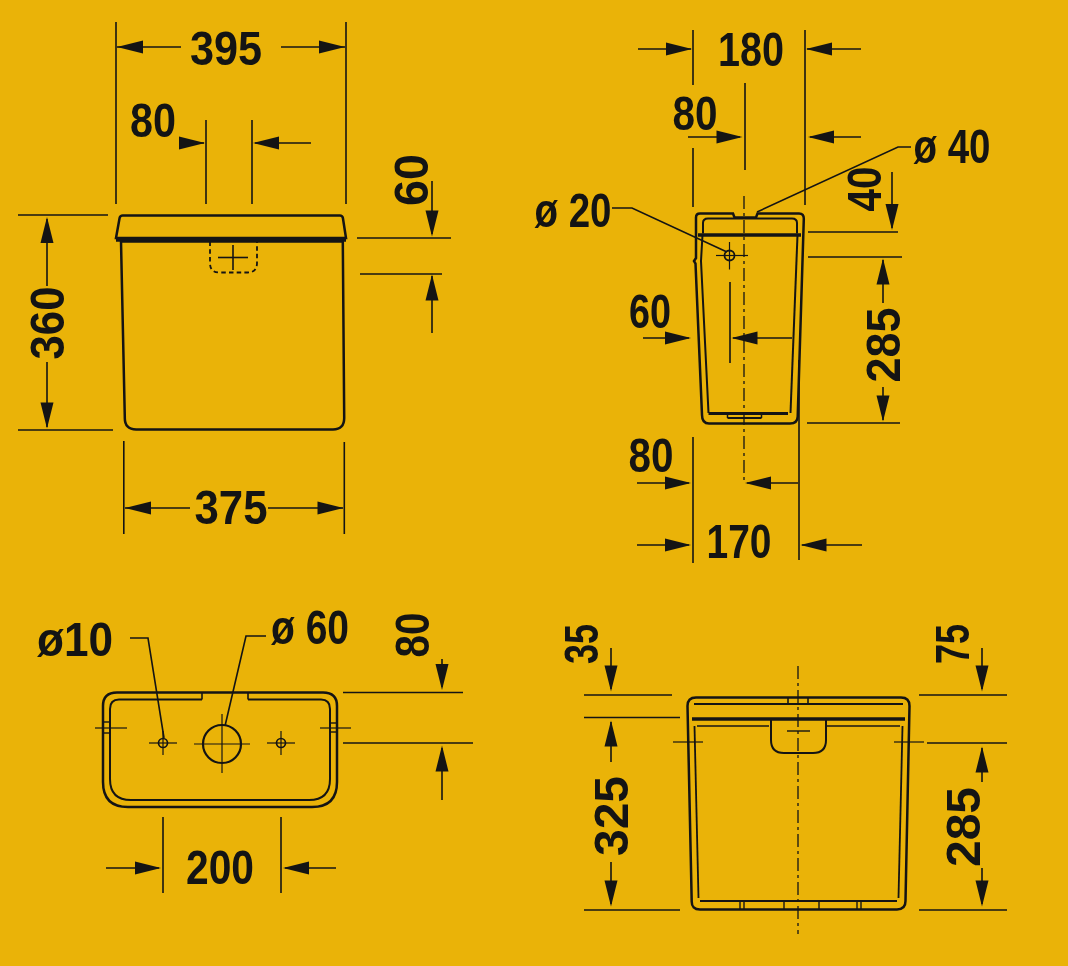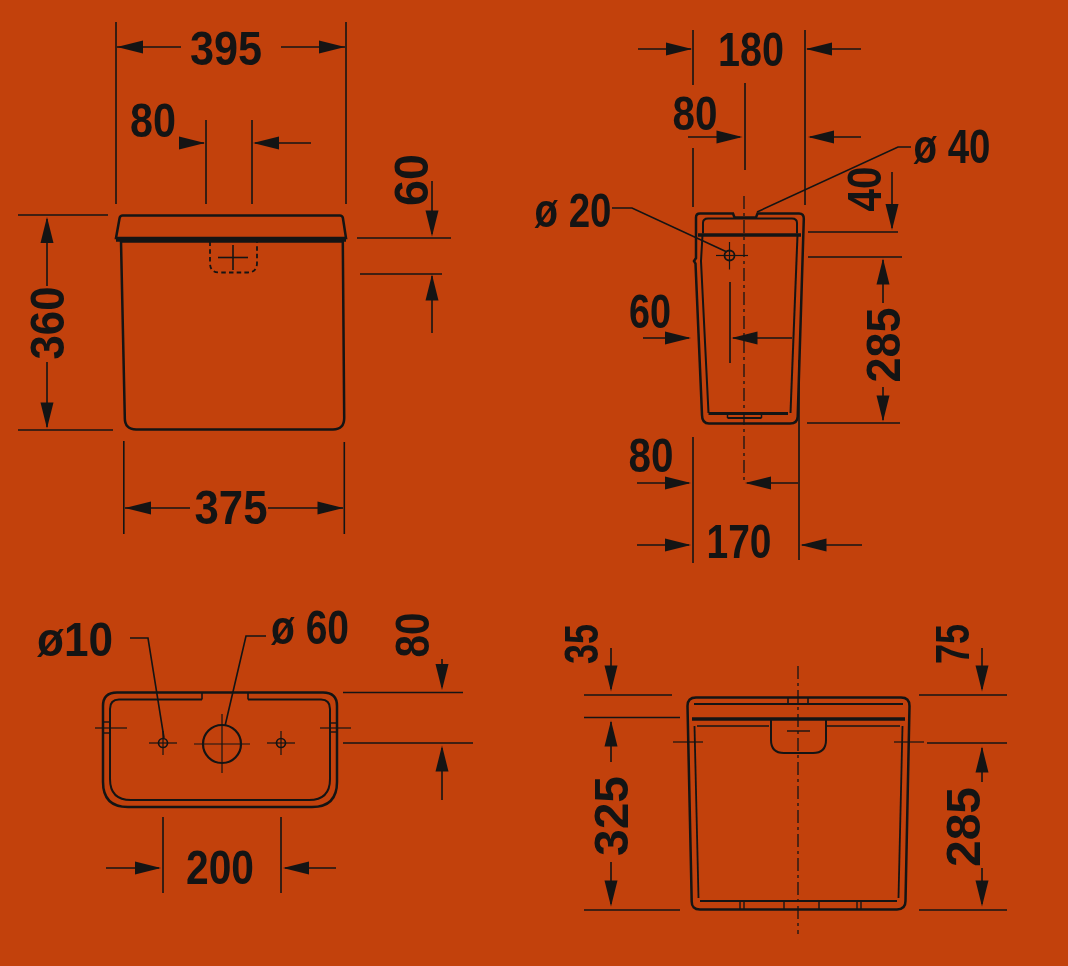--- a/index.html
+++ b/index.html
@@ -1,16 +1,16 @@
 <!DOCTYPE html>
 <html><head>
 <meta charset="utf-8">
 <style>
   html,body{margin:0;padding:0;background:#ffffff;}
-  .canvas{position:relative;width:1068px;height:966px;background:#c2410c;overflow:hidden;}
+  .canvas{position:relative;width:1068px;height:966px;background:#eab308;overflow:hidden;}
   svg{position:absolute;left:0;top:0;}
   .lbl{font-family:"Liberation Sans",sans-serif;font-weight:bold;font-size:48px;fill:#141414;}
   .ln{stroke:#141414;fill:none;}
 </style>
 </head>
 <body>
 
 <div class="canvas">
 <svg width="1068" height="966" viewBox="0 0 1068 966">
 

